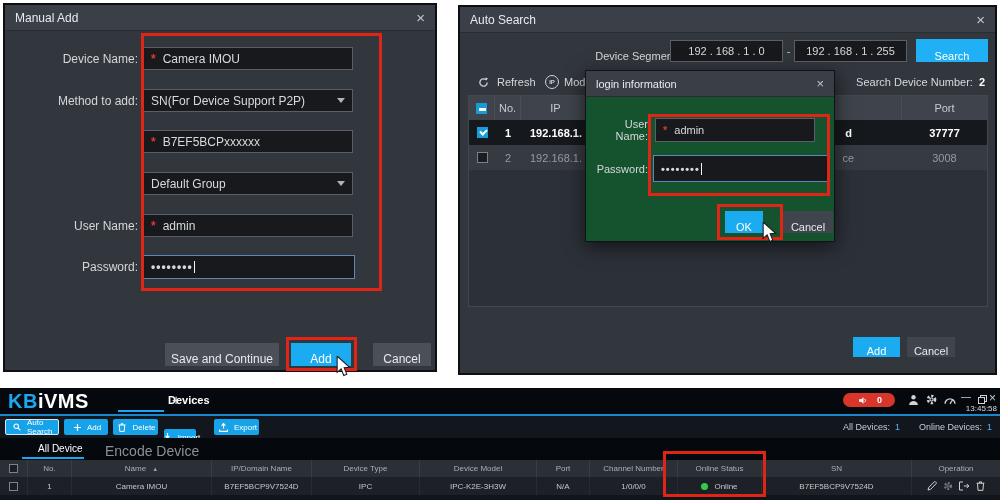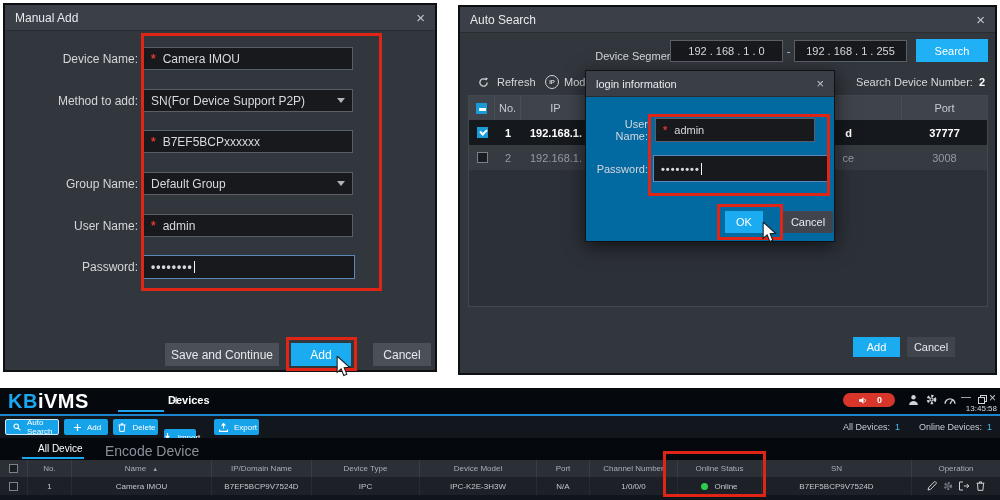--- a/index.html
+++ b/index.html
@@ -11,21 +11,21 @@
   .dlg-header{position:absolute;left:0;top:0;right:0;height:26px;background:#3b3f47;display:flex;align-items:center;padding:0 10px;box-sizing:border-box;border-bottom:1px solid rgba(0,0,0,.3);}
   .dlg-title{color:#e8eaec;font-size:12px;}
   .close-x{margin-left:auto;color:#c2c7cd;font-size:15px;line-height:15px;cursor:default;}
   
   .lbl{color:#d4d7db;font-size:12px;text-align:right;}
   .inp{background:#17191d;border:1px solid #5a5f67;box-sizing:border-box;display:flex;align-items:center;padding:0 7px;color:#d7dadd;font-size:12px;white-space:nowrap;overflow:hidden;}
   .inp.focus{border-color:#5b88b8;}
   .req{color:#e0392b;font-weight:bold;margin-right:7px;}
   .sel-caret{margin-left:auto;width:0;height:0;border-left:4px solid transparent;border-right:4px solid transparent;border-top:5px solid #aeb4bc;}
   .caret-bar{display:inline-block;width:1px;height:12px;background:#f2f4f6;margin-left:1px;}
-  .btn{display:flex;align-items:center;justify-content:center;color:#fff;font-size:12px;box-sizing:border-box;}
+  .btn{display:flex;align-items:flex-end;justify-content:center;color:#fff;font-size:12px;box-sizing:border-box;}
   .btn-blue{background:#1babf0;}
   .btn-gray{background:#4b5058;color:#e7e9ec;}
   .red-box{position:absolute;border:3px solid #e02416;box-sizing:border-box;pointer-events:none;z-index:40;}
   
   .cb{width:11px;height:11px;box-sizing:border-box;border:1px solid #7c828b;background:#1a1d21;position:relative;}
   .cb.checked{background:#1a9bd8;border-color:#1a9bd8;}
   .cb.checked::after{content:"";position:absolute;left:2px;top:1px;width:5px;height:3px;border-left:2px solid #fff;border-bottom:2px solid #fff;transform:rotate(-45deg);}
   .cb.all{background:#1a9bd8;border-color:#1a9bd8;}
   .cb.all::after{content:"";position:absolute;left:2px;top:4px;width:7px;height:3px;background:#fff;}
   
@@ -69,23 +69,20 @@
     <div class="inp abs" style="left:138px;top:84px;width:210px;height:23px;">
       <span>SN(For Device Support P2P)</span>
       <span class="sel-caret"></span>
     </div>
 
     <div class="inp abs" style="left:138px;top:125px;width:210px;height:23px;">
       <span class="req">*</span>
       <span>B7EF5BCPxxxxxx</span>
     </div>
 
-    <div class="abs" style="left:0;top:167px;width:133px;height:23px;display:flex;align-items:center;justify-content:flex-end;">
-        <span class="lbl">Group Name:</span>
-      </div>
     <div class="inp abs" style="left:138px;top:167px;width:210px;height:23px;">
       <span>Default Group</span>
       <span class="sel-caret"></span>
     </div>
 
     <div class="abs" style="left:0;top:209px;width:133px;height:23px;display:flex;align-items:center;justify-content:flex-end;">
         <span class="lbl">User Name:</span>
       </div>
     <div class="inp abs" style="left:138px;top:209px;width:210px;height:23px;">
       <span class="req">*</span>
@@ -207,21 +204,21 @@
     </div>
 
     <div class="btn btn-blue abs" style="left:393px;top:330px;width:47px;height:20px;font-size:11px;">
         <span>Add</span>
       </div>
     <div class="btn btn-gray abs" style="left:447px;top:330px;width:48px;height:20px;font-size:11px;background:#3f444d;">
         <span>Cancel</span>
       </div>
   </div>
 
-  <div class="abs" style="left:585px;top:70px;width:250px;height:172px;background:#0369a1;border:1px solid #101216;box-shadow:0 5px 18px rgba(0,0,0,.6);z-index:30;box-sizing:border-box;">
+  <div class="abs" style="left:585px;top:70px;width:250px;height:172px;background:#14532d;border:1px solid #101216;box-shadow:0 5px 18px rgba(0,0,0,.6);z-index:30;box-sizing:border-box;">
     <div class="dlg-header" style="height:26px;background:#3a3e46;">
       <span class="dlg-title" style="font-size:11px;">login information</span>
       <span class="close-x" style="font-size:13px;">×</span>
     </div>
     <div class="abs" style="left:4px;top:47px;width:58px;height:24px;display:flex;align-items:center;justify-content:flex-end;">
         <span class="lbl" style="font-size:11px;">User Name:</span>
       </div>
     <div class="inp abs" style="left:69px;top:47px;width:160px;height:24px;font-size:11px;">
       <span class="req">*</span>
       <span>admin</span>

